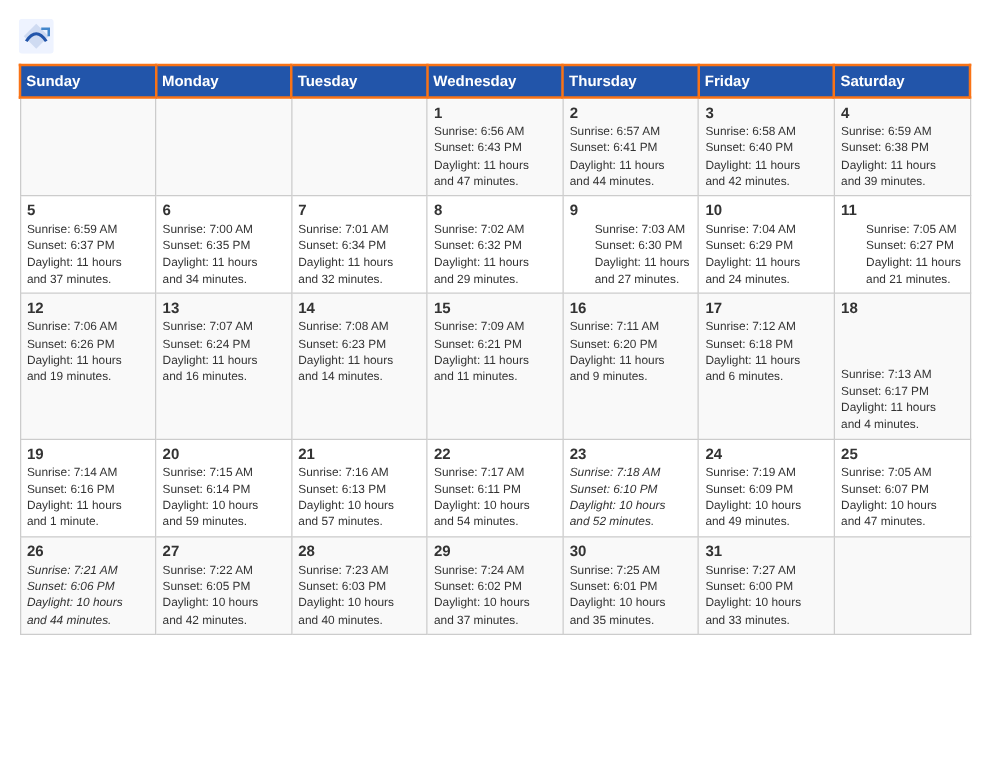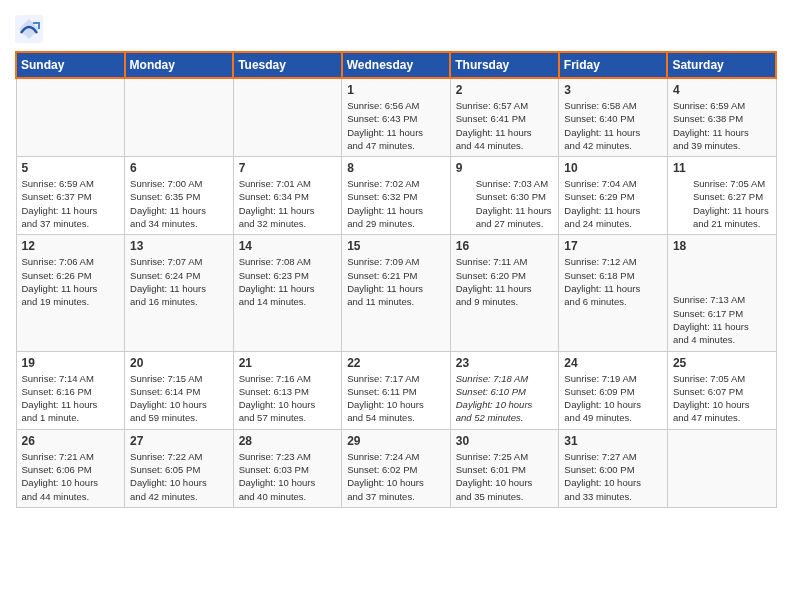--- a/index.html
+++ b/index.html
@@ -317,21 +317,21 @@
           <span class="day-number">25</span>
           <div class="day-info" style="white-space: pre-line;">Sunrise: 7:05 AM
 Sunset: 6:07 PM
 Daylight: 10 hours
 and 47 minutes.</div>
         </td>
       </tr>
       <tr>
         <td>
           <span class="day-number">26</span>
-          <div class="day-info" style="white-space: pre-line;">Sunrise: 7:21 AM
+          <div class="day-info" style="white-space: pre-line; font-style: italic;">Sunrise: 7:21 AM
 Sunset: 6:06 PM
 Daylight: 10 hours
 and 44 minutes.</div>
         </td>
         <td>
           <span class="day-number">27</span>
           <div class="day-info" style="white-space: pre-line;">Sunrise: 7:22 AM
 Sunset: 6:05 PM
 Daylight: 10 hours
 and 42 minutes.</div>

